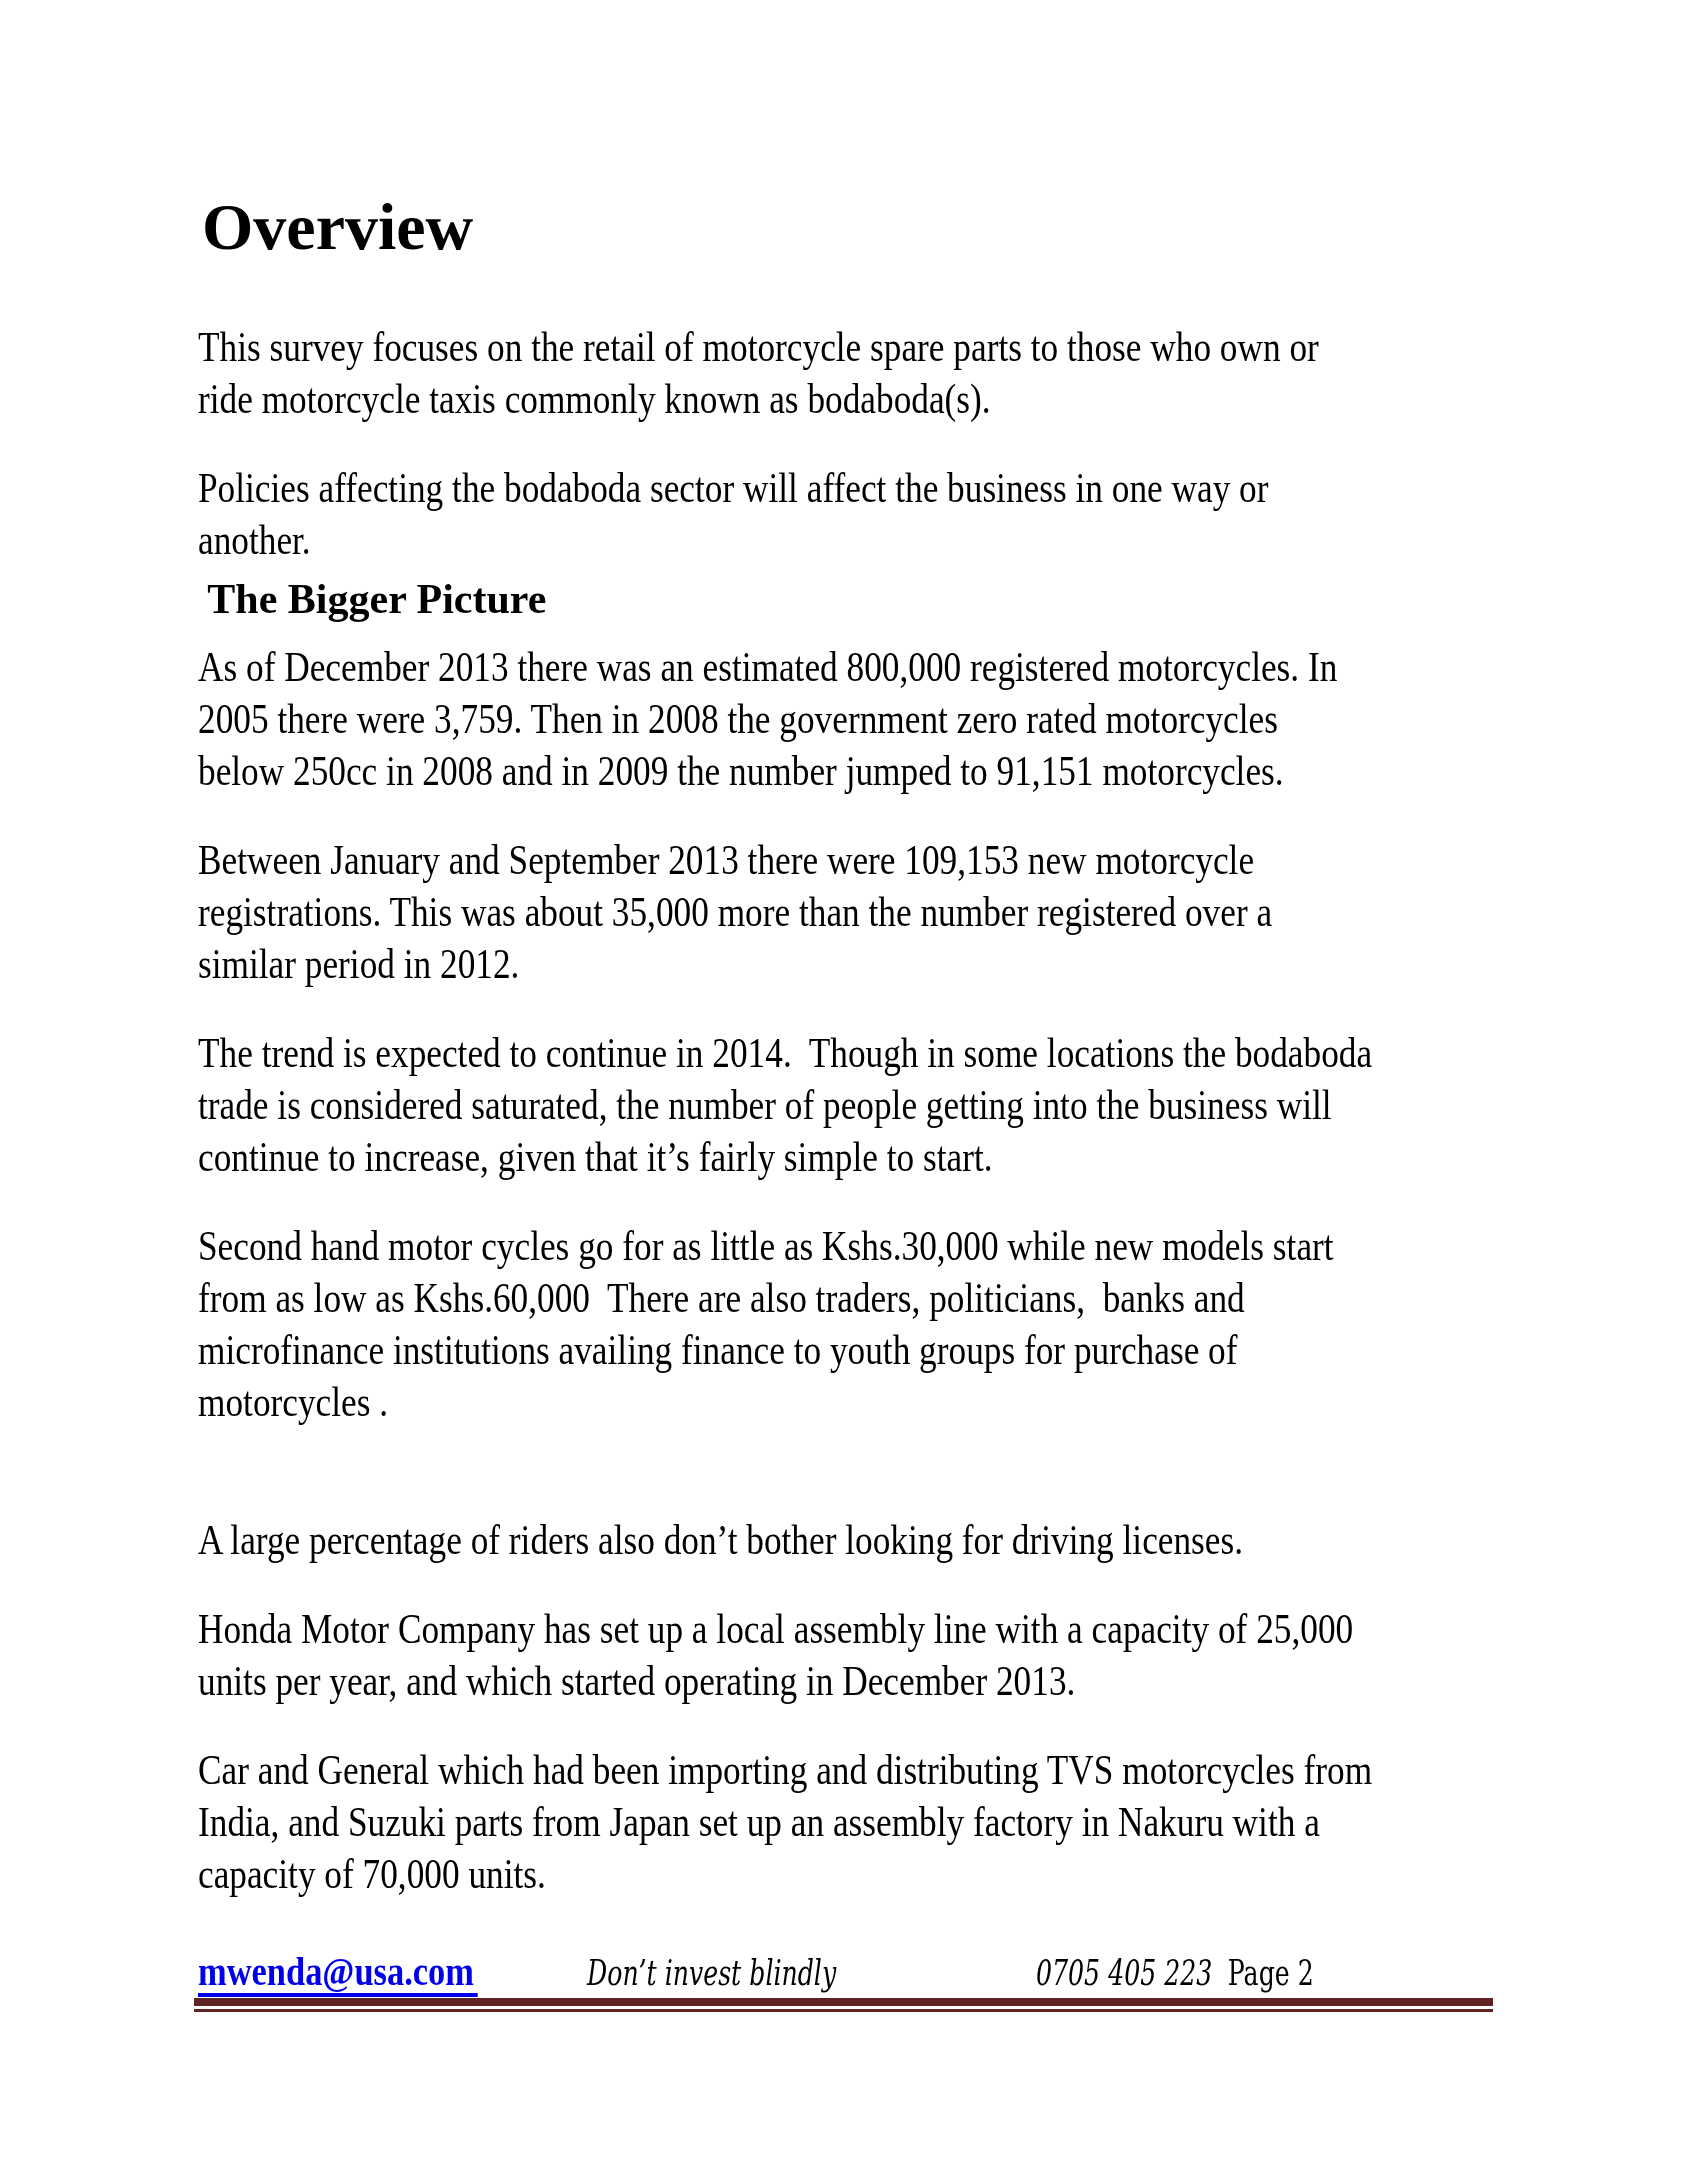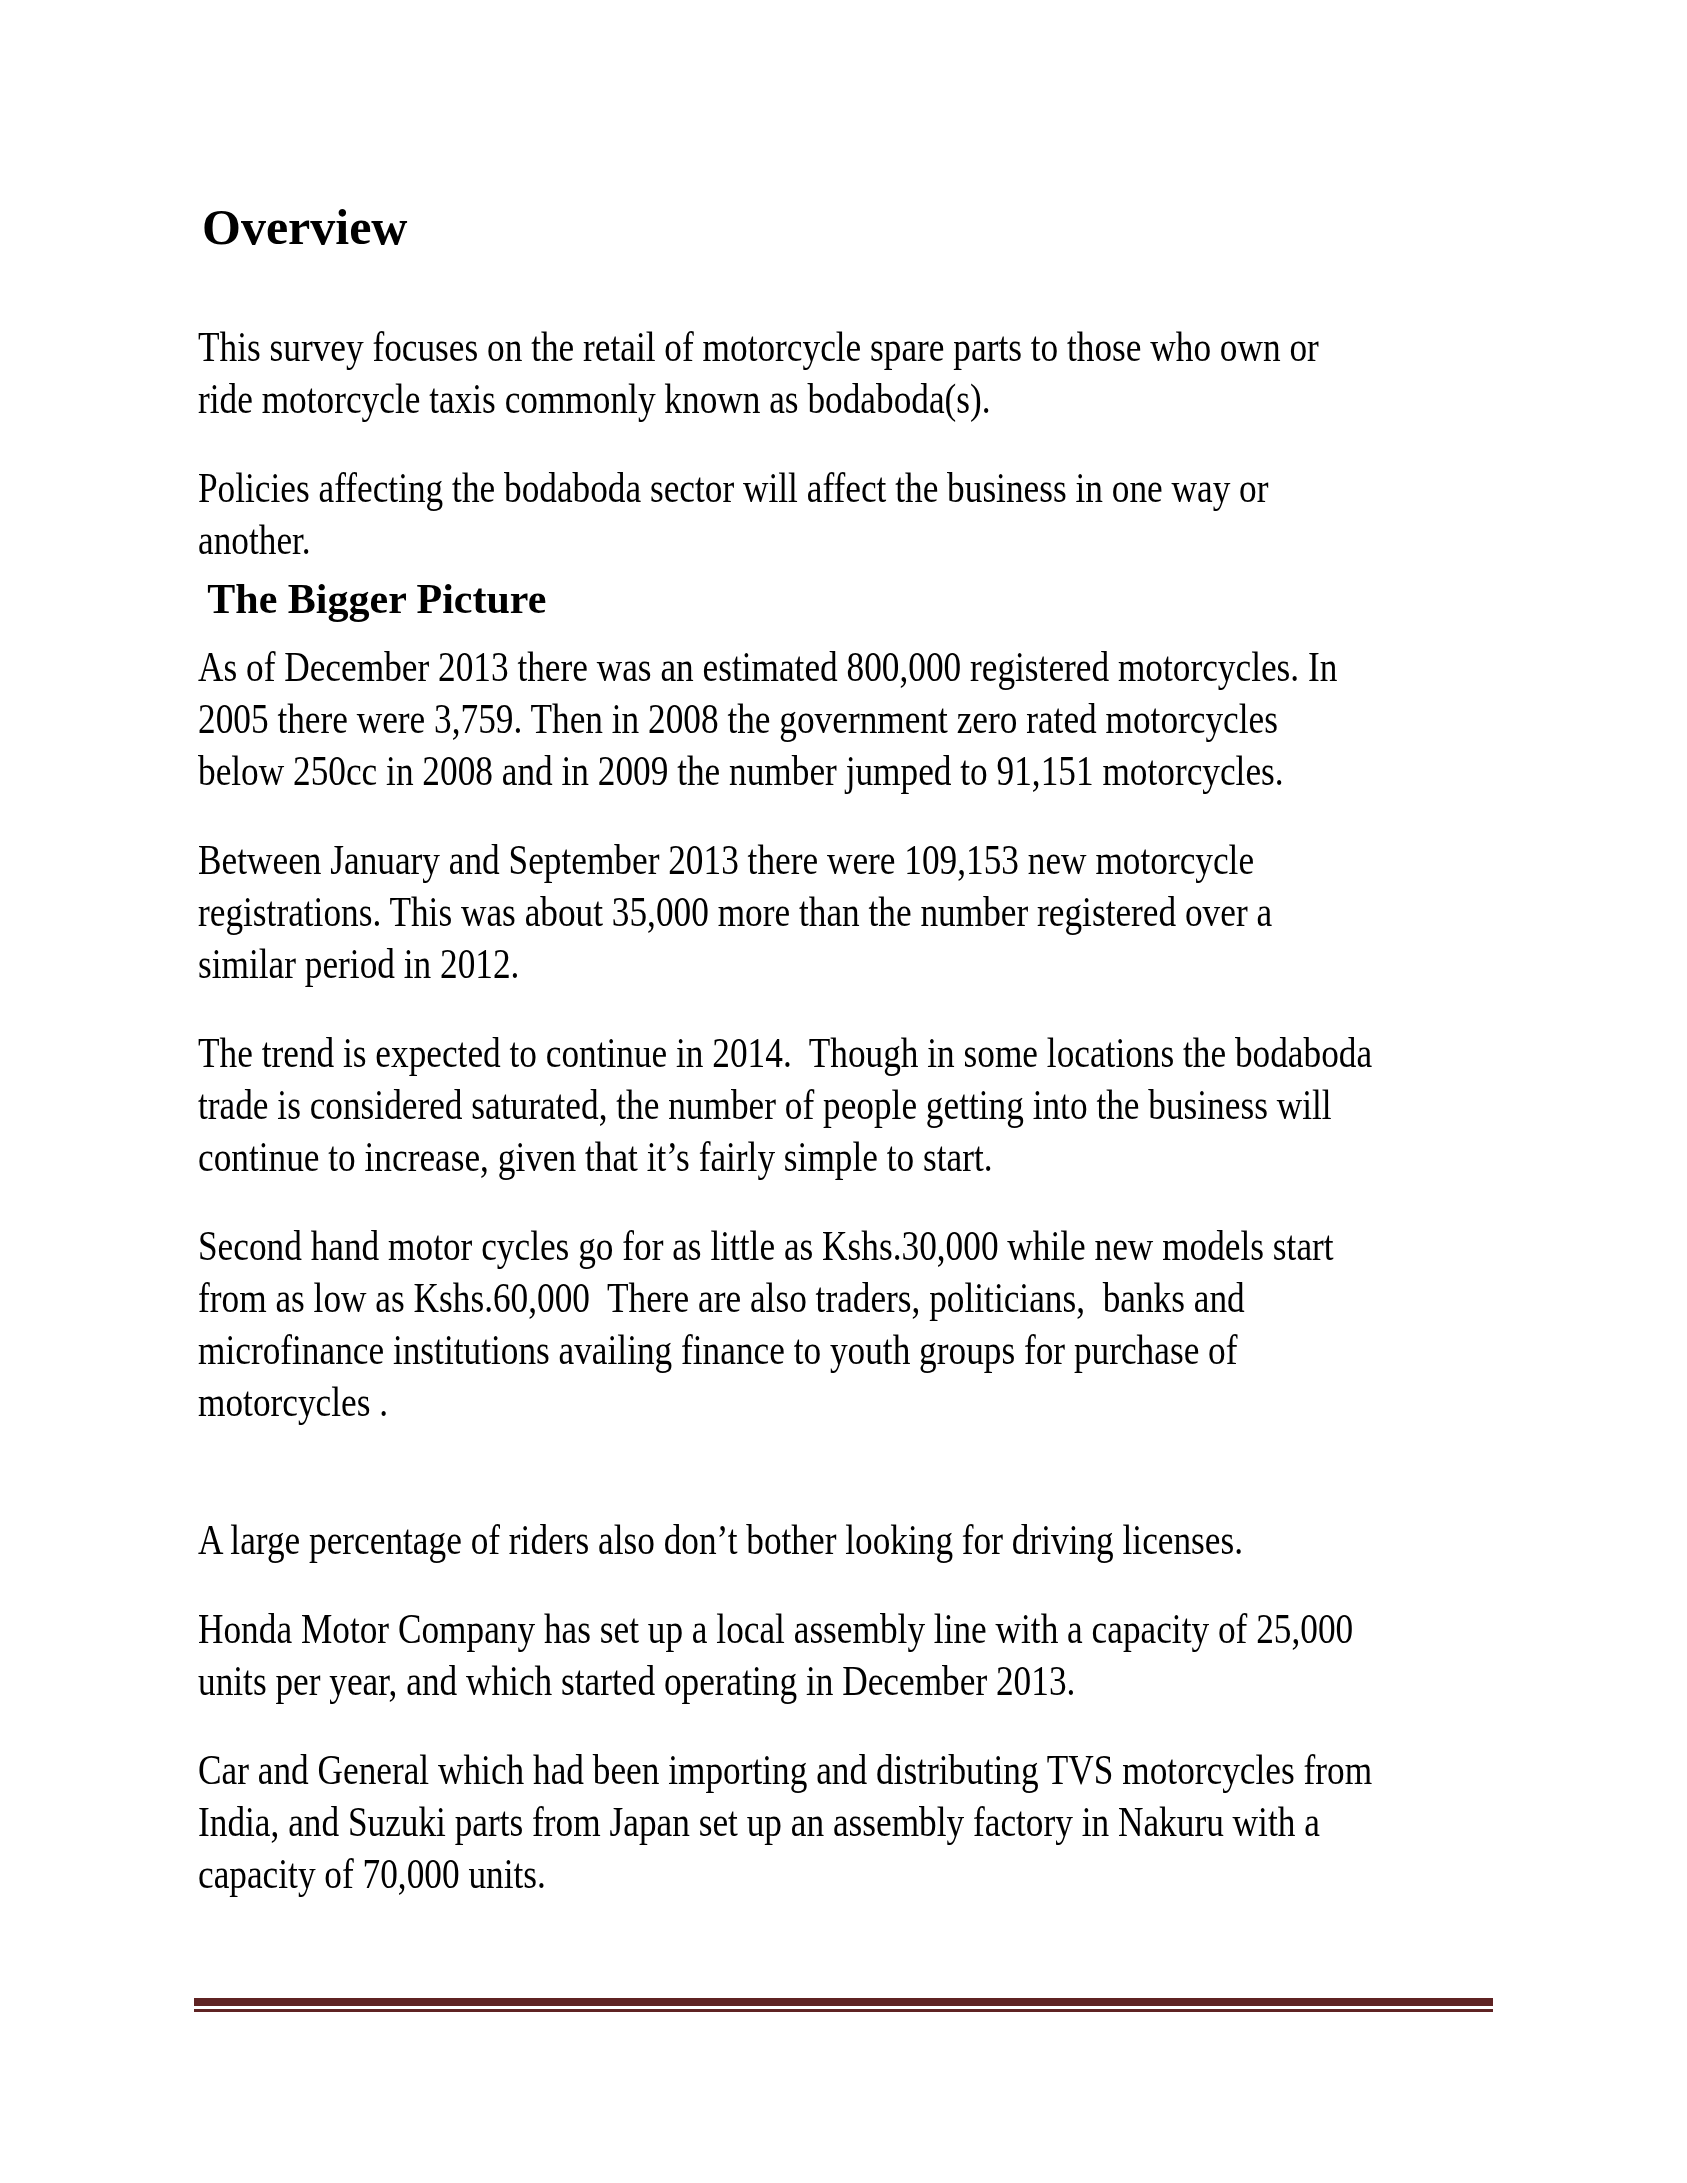--- a/index.html
+++ b/index.html
@@ -18,21 +18,21 @@
     overflow: hidden;
     background: #ffffff;
   }
   .content {
     position: absolute;
     left: 198px;
     top: 196px;
     width: 1403px;
   }
   .doc-title {
-    font-size: 50px;
+    font-size: 66px;
     font-weight: bold;
     line-height: 62px;
     margin: 0 0 63px 0;
     padding-left: 4px;
     letter-spacing: 0px;
   }
   .para {
     font-size: 42px;
     line-height: 52px;
     margin: 0 0 37px 0;
@@ -156,18 +156,26 @@
     <p class="para">A large percentage of riders also don’t bother looking for driving licenses.</p>
 
 
     <p class="para">Honda Motor Company has set up a local assembly line with a capacity of 25,000
 units per year, and which started operating in December 2013.</p>
     <p class="para">Car and General which had been importing and distributing TVS motorcycles from
 India, and Suzuki parts from Japan set up an assembly factory in Nakuru with a
 capacity of 70,000 units.</p>
   </main>
 
+  <footer class="footer-row">
+    <a href="#" class="footer-email">mwenda@usa.com</a>
+    <span class="footer-motto">Don’t invest blindly</span>
+    <span class="footer-right">
+      <span class="footer-phone">0705 405 223</span>
+      <span class="footer-page">Page 2</span>
+    </span>
+  </footer>
 
   <div class="rule-thick"></div>
   <div class="rule-thin"></div>
 
 </div>
 
 
 </body></html>

